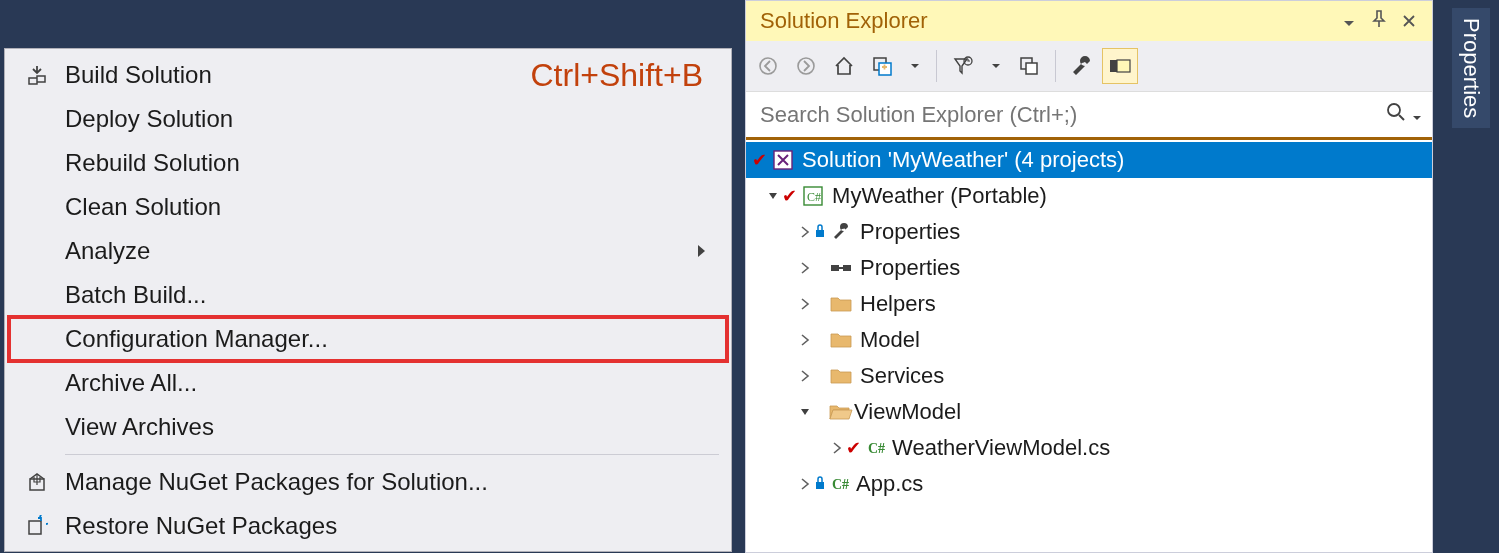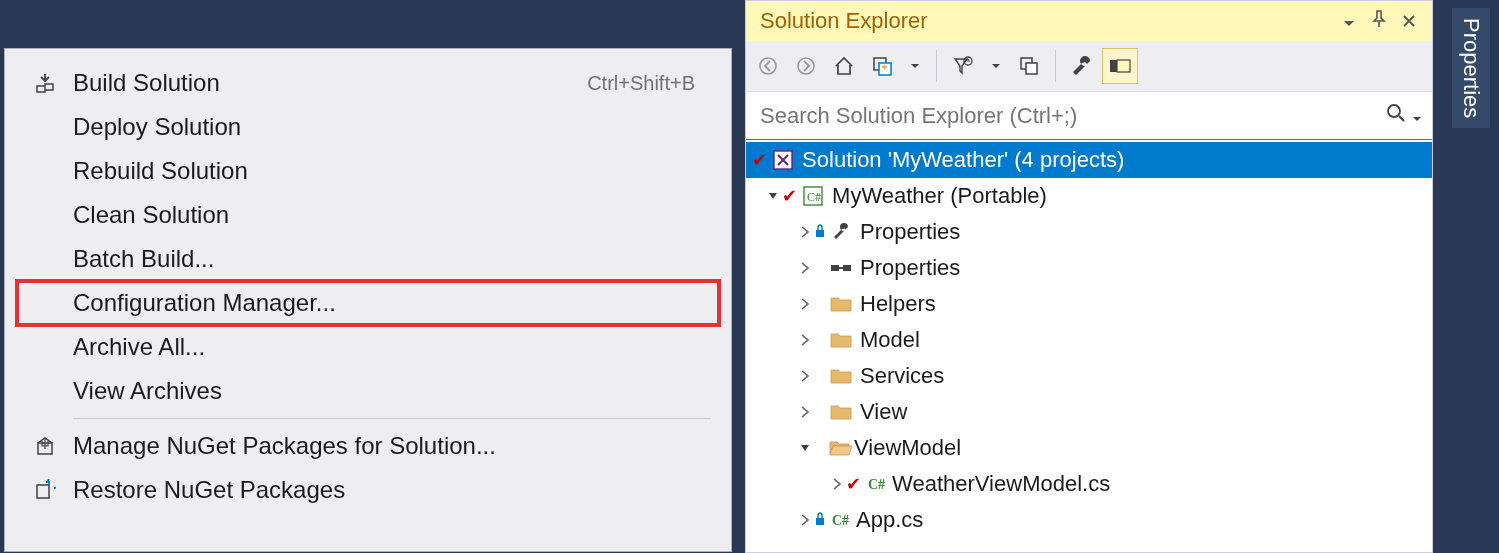--- a/index.html
+++ b/index.html
@@ -15,39 +15,39 @@
   
   .context-menu {
     position: absolute;
     left: 4px;
     top: 48px;
     width: 728px;
     height: 504px;
     background: #eeeef2;
     border: 1px solid #b0b0b8;
     color: #1b1b1b;
-    padding: 12px;
+    padding: 4px;
   }
   .menu-item {
     display: flex;
     align-items: center;
     height: 44px;
     padding: 0 24px 0 0;
     cursor: default;
     position: relative;
   }
   .menu-item .mi-icon {
     width: 56px;
     text-align: center;
     display:flex;
     align-items:center;
     justify-content:center;
   }
   .menu-item .mi-label { flex: 1; font-size: 24px; }
-  .menu-item .mi-shortcut { color: #737373; font-size: 20px; }
+  .menu-item .mi-shortcut { color: #c2410c; font-size: 32px; }
   .menu-item .mi-arrow {
     position: absolute;
     right: 20px;
   }
   .menu-item.highlight {
     outline: 4px solid #e43131;
     outline-offset: -2px;
   }
   .menu-separator {
     height: 1px;
@@ -94,21 +94,21 @@
     border: 1px solid transparent;
     color: #444;
   }
   .tb-btn.drop { width: 26px; display:flex;align-items:center;justify-content:center; }
   .tb-btn.selected { background: #fff5cc; border-color: #e5c365; }
   .tb-sep { width:1px; height:32px; background:#c8c8d2; margin:0 6px; }
   .searchbar {
     height: 48px;
     display:flex;
     align-items:center;
-    border-bottom: 1px solid #a16207;
+    border-bottom: 3px solid #a16207;
     padding: 0 10px 0 14px;
     color: #777;
   }
   .searchbar input {
     flex:1; border:none; outline:none; font-size:22px; color:#555;
     background: transparent;
   }
   .tree {
     padding: 2px 0;
   }
@@ -179,20 +179,29 @@
   <div class="menu-item">
     <span class="mi-icon"></span>
     <span class="mi-label">Rebuild Solution</span>
   </div>
   <div class="menu-item">
     <span class="mi-icon"></span>
     <span class="mi-label">Clean Solution</span>
   </div>
   <div class="menu-item">
     <span class="mi-icon"></span>
+    <span class="mi-label">Analyze</span>
+    <span class="mi-arrow">
+      <svg width="10" height="14" viewBox="0 0 10 14">
+          <path d="M1 1 L8 7 L1 13 Z" fill="#424242"></path>
+        </svg>
+    </span>
+  </div>
+  <div class="menu-item">
+    <span class="mi-icon"></span>
     <span class="mi-label">Batch Build...</span>
   </div>
   <div class="menu-item highlight">
     <span class="mi-icon"></span>
     <span class="mi-label">Configuration Manager...</span>
   </div>
   <div class="menu-item">
     <span class="mi-icon"></span>
     <span class="mi-label">Archive All...</span>
   </div>
@@ -423,34 +432,20 @@
       </span>
       <span style="width:14px;"></span>
       <span class="tr-icon">
         <svg width="22" height="18" viewBox="0 0 22 18">
             <path d="M1 3 H8 L10 5 H21 V16 H1 Z" fill="#e8b86d" stroke="#c99b54" stroke-width="0.8"></path>
           </svg>
       </span>
       <span style="margin-left:6px;">Services</span>
     </div>
 
-    <div class="tree-row indent-2">
-      <span class="tr-arrow">
-        <svg width="12" height="12" viewBox="0 0 12 12">
-            <path d="M3 1 L9 6 L3 11" fill="none" stroke="#606060" stroke-width="1.6"></path>
-          </svg>
-      </span>
-      <span style="width:14px;"></span>
-      <span class="tr-icon">
-        <svg width="22" height="18" viewBox="0 0 22 18">
-            <path d="M1 3 H8 L10 5 H21 V16 H1 Z" fill="#e8b86d" stroke="#c99b54" stroke-width="0.8"></path>
-          </svg>
-      </span>
-      <span style="margin-left:6px;">View</span>
-    </div>
 
     <div class="tree-row indent-2">
       <span class="tr-arrow">
         <svg width="12" height="12" viewBox="0 0 12 12">
             <path d="M2 3 L10 3 L6 9 Z" fill="#404040"></path>
           </svg>
       </span>
       <span style="width:14px;"></span>
       <span class="tr-icon">
         <svg width="24" height="18" viewBox="0 0 24 18">

